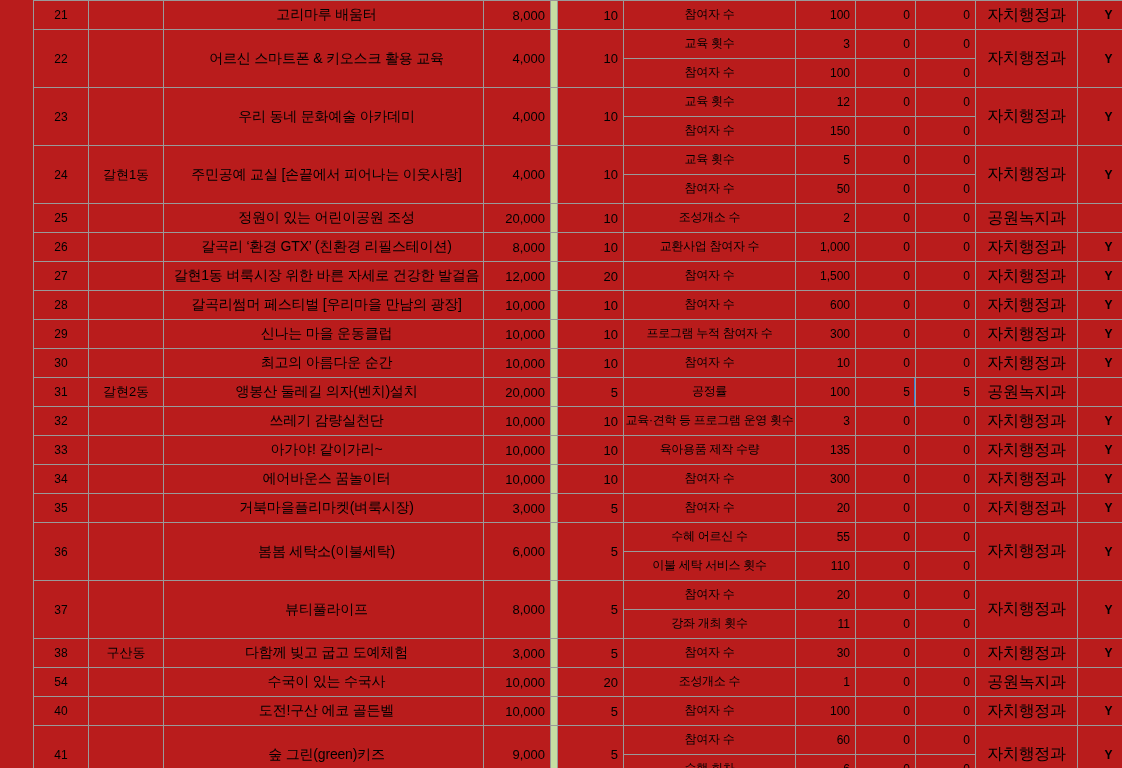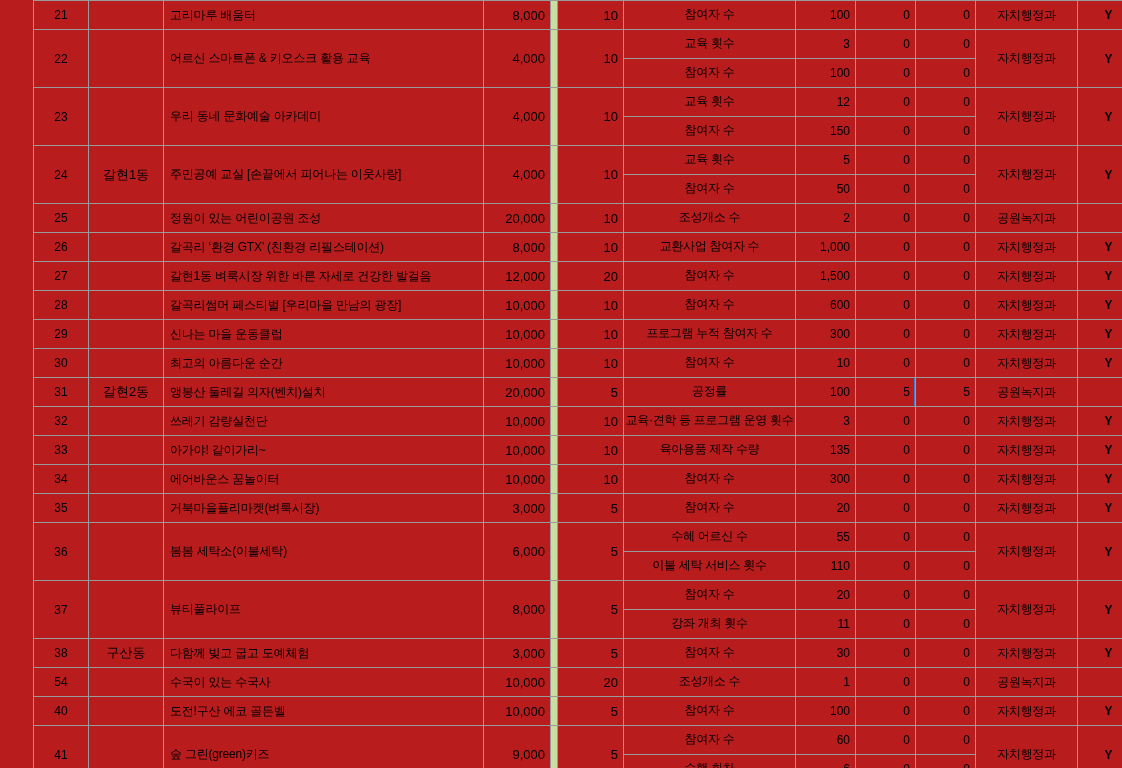--- a/index.html
+++ b/index.html
@@ -47,26 +47,26 @@
   col.c-v3      { width: 60px; }
   col.c-dept    { width: 102px; }
   col.c-y       { width: 62px; }
 
   .ctr { text-align: center; }
   .lft { text-align: left; padding-left: 6px !important; }
   .rgt { text-align: right; padding-right: 5px !important; }
 
   .cell-no   { font-size: 12px; }
   .cell-dong { font-size: 13px; }
-  .cell-name { font-size: 12px; letter-spacing: -0.2px; }
+  .cell-name { font-size: 14px; letter-spacing: -0.2px; text-align: center; }
   .cell-amt  { font-size: 13px; }
   .cell-score{ font-size: 13px; }
   .cell-idx  { font-size: 12px; letter-spacing: -0.3px; white-space: normal; line-height: 1.15; padding: 0 2px; }
   .cell-val  { font-size: 12px; }
-  .cell-dept { font-size: 12px; letter-spacing: -0.3px; }
+  .cell-dept { font-size: 16px; letter-spacing: -0.3px; }
   .cell-y    { font-size: 12px; font-weight: bold; }
 
   
   td.bar {
     background: #ffffff;
     border-left: none;
     border-right: 1px solid #9a9a9a;
     position: relative;
   }
   td.bar .fill {

